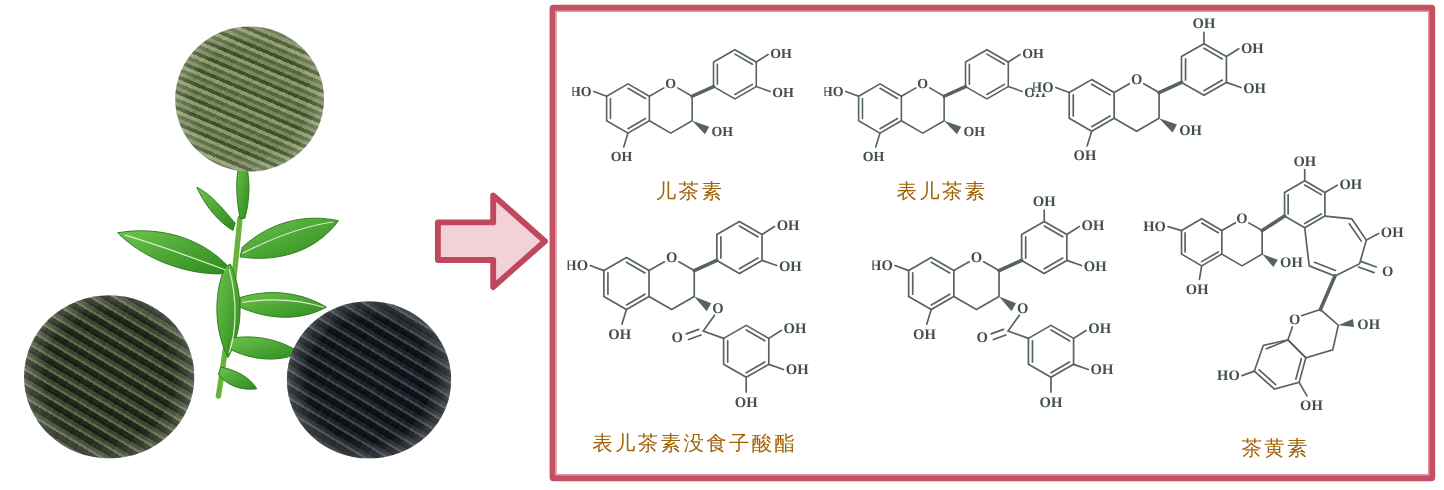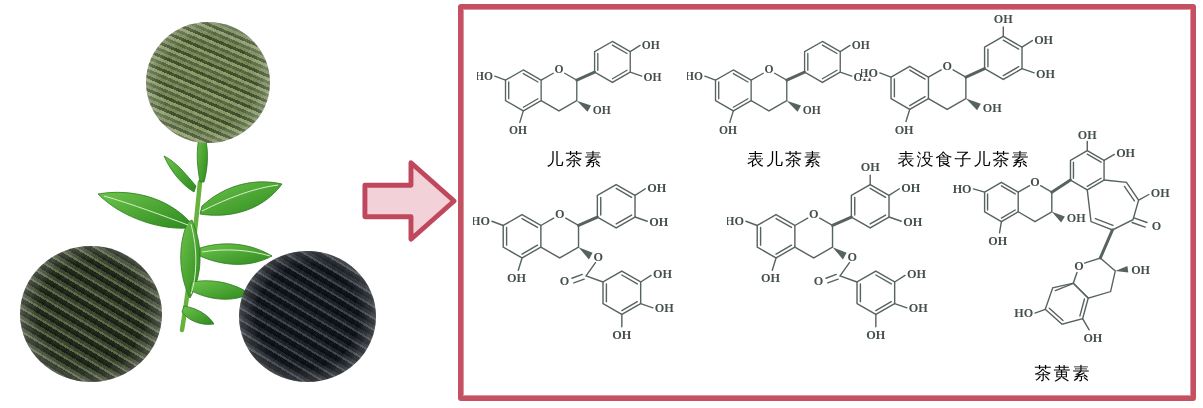--- a/index.html
+++ b/index.html
@@ -39,21 +39,21 @@
   
   #arrow{position:absolute; left:360px; top:152px; z-index:3;}
   
   #panel{
     position:absolute; left:458px; top:4px; width:738px; height:397px;
     border:5px solid #c45162; border-radius:3px; background:#ffffff; box-sizing:border-box;
     box-shadow: inset 0 0 0 1px #e0939e;
   }
   .mol{position:absolute; display:flex; flex-direction:column; align-items:center;}
   .mol-caption{
-    margin-top:4px; font-size:17px; letter-spacing:2px; color:#000000;
+    margin-top:4px; font-size:17px; letter-spacing:2px; color:#a16207;
     font-family:"Liberation Serif", serif; white-space:nowrap;
   }
   
   .bond{stroke:#57635d; stroke-width:1.5; fill:none; stroke-linecap:round;}
   .bold{stroke:#57635d; stroke-width:3.2; fill:none; stroke-linecap:round;}
   .wedge{fill:#57635d; stroke:none;}
   .at{
     font-family:"Liberation Serif", serif; font-weight:bold; font-size:13px; fill:#44504b;
     stroke:#ffffff; stroke-width:3px; paint-order:stroke fill;
   }
@@ -165,21 +165,20 @@
           <polygon class="wedge" points="112,91.5 128,97 124,104"></polygon>
         </g>
         <text class="at" x="18" y="68" text-anchor="end">HO</text>
         <text class="at" x="92" y="61" text-anchor="middle">O</text>
         <text class="at" x="152" y="11" text-anchor="middle">OH</text>
         <text class="at" x="185" y="33" text-anchor="start">OH</text>
         <text class="at" x="187" y="69" text-anchor="start">OH</text>
         <text class="at" x="130" y="106" text-anchor="start">OH</text>
         <text class="at" x="46" y="129" text-anchor="middle">OH</text>
       </svg>
-      <div class="mol-caption">表没食子儿茶素</div>
     </div>
 
     <div class="mol" id="mol3">
       <svg width="212" height="193" viewBox="0 0 225 205">
         <g>
           <path class="bond" d="M52,57 L72,68.5 L72,91.5 L52,103 L32,91.5 L32,68.5 Z"></path>
           <path class="bond" d="M52,61.1 L68.4,70.6 M68.4,89.4 L52,98.9 M35.6,89.4 L35.6,70.6"></path>
           <path class="bond" d="M72,68.5 L85.6,60.7 M98.4,60.7 L112,68.5 L112,91.5 L92,103 L72,91.5"></path>
           <path class="bond" d="M32,68.5 L20,64 M52,103 L48,116"></path>
           <path class="bold" d="M112,68.5 L132,59.5"></path>
@@ -197,20 +196,21 @@
         <text class="at" x="92" y="61" text-anchor="middle">O</text>
         <text class="at" x="185" y="33" text-anchor="start">OH</text>
         <text class="at" x="187" y="69" text-anchor="start">OH</text>
         <text class="at" x="133" y="106" text-anchor="middle">O</text>
         <text class="at" x="97" y="132" text-anchor="middle">O</text>
         <text class="at" x="191" y="124" text-anchor="start">OH</text>
         <text class="at" x="193" y="160" text-anchor="start">OH</text>
         <text class="at" x="158" y="189" text-anchor="middle">OH</text>
         <text class="at" x="46" y="129" text-anchor="middle">OH</text>
       </svg>
+      <div class="mol-caption">表儿茶素没食子酸酯</div>
     </div>
 
     <div class="mol" id="mol4">
       <svg width="212" height="193" viewBox="0 0 225 205">
         <g>
           <path class="bond" d="M52,57 L72,68.5 L72,91.5 L52,103 L32,91.5 L32,68.5 Z"></path>
           <path class="bond" d="M52,61.1 L68.4,70.6 M68.4,89.4 L52,98.9 M35.6,89.4 L35.6,70.6"></path>
           <path class="bond" d="M72,68.5 L85.6,60.7 M98.4,60.7 L112,68.5 L112,91.5 L92,103 L72,91.5"></path>
           <path class="bond" d="M32,68.5 L20,64 M52,103 L48,116"></path>
           <path class="bold" d="M112,68.5 L132,59.5"></path>

